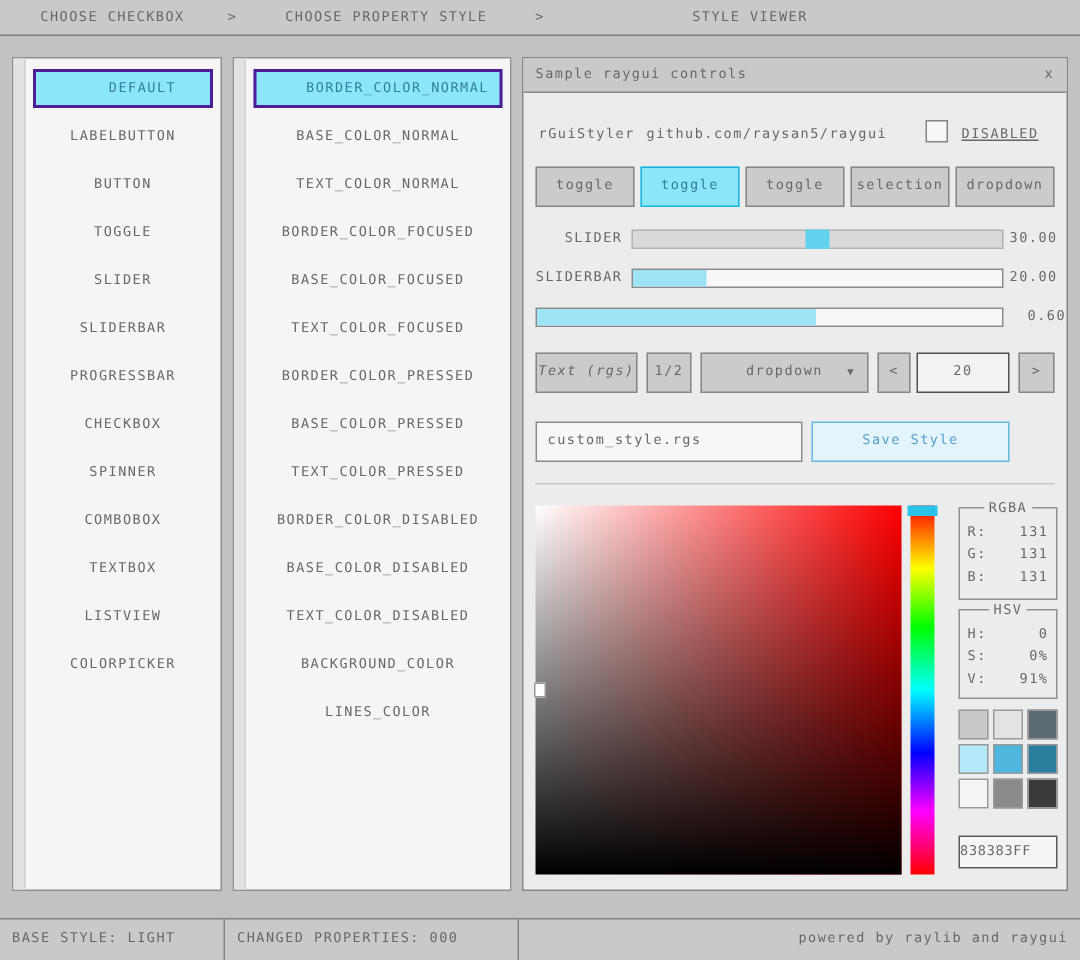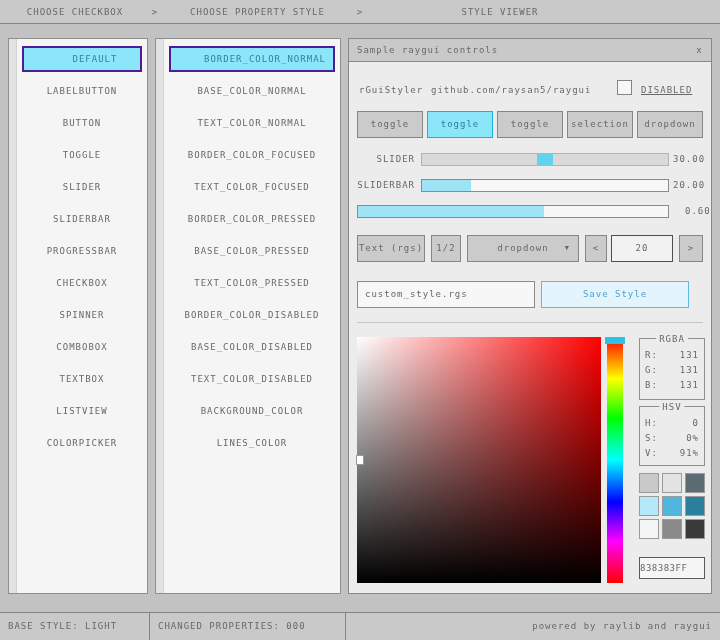--- a/index.html
+++ b/index.html
@@ -44,31 +44,31 @@
   .row-label{position:absolute;width:58px;left:8px;text-align:right;height:13px;line-height:13px;}
   .row-value{position:absolute;left:324px;height:13px;line-height:13px;}
   .slider-track{position:absolute;left:72px;width:248px;height:13px;background:#d9d9d9;
                 border:1px solid #b3b3b3;box-sizing:border-box;}
   .slider-handle{position:absolute;top:-1px;width:16px;height:13px;background:#63d2ee;margin-left:-8px;}
   .bar-track{position:absolute;height:13px;background:#f7f7f7;border:1px solid #8a8a8a;box-sizing:border-box;}
   .bar-fill{position:absolute;left:0;top:0;bottom:0;background:#9fe3f6;}
   .sliderbar-track{left:72px;width:248px;}
   .progress-track{left:8px;width:312px;}
   .ctl-row .btn{top:196px;}
-  .btn-text{left:8px;width:68px;}
+  .btn-text{left:8px;width:68px;font-style:italic;}
   .btn-half{left:82px;width:30px;}
   .dropdown{left:118px;width:112px;}
   .dd-arrow{position:absolute;right:8px;top:0;font-size:7px;line-height:25px;}
   .btn-lt{left:236px;width:22px;}
   .valuebox{position:absolute;left:262px;top:196px;width:62px;height:27px;line-height:25px;
             text-align:center;background:#f2f2f2;border:1px solid #4f4f4f;box-sizing:border-box;}
   .btn-gt{left:330px;width:24px;}
   .textbox{position:absolute;left:8px;top:242px;width:178px;height:27px;line-height:25px;
            background:#f7f7f7;border:1px solid #8a8a8a;box-sizing:border-box;padding-left:7px;}
-  .save-btn{left:192px;top:242px;width:148px;background:#e3f4fc;border-color:#62b8dd;color:#53a1c8;}
+  .save-btn{left:192px;top:242px;width:132px;background:#e3f4fc;border-color:#62b8dd;color:#53a1c8;}
   .divider{position:absolute;left:8px;right:8px;top:283px;height:1px;background:#c6c6c6;}
   
   .grad{position:absolute;left:8px;top:298px;width:244px;height:246px;
         background-image:linear-gradient(to top,#000,rgba(0,0,0,0)),linear-gradient(to right,#fff,#f00);}
   .grad-cursor{position:absolute;left:-1px;top:48%;width:6px;height:8px;background:#fff;
                border:1px solid #999;}
   .hue-bar{position:absolute;left:258px;top:298px;width:16px;height:246px;
            background:linear-gradient(to bottom,#f00 0%,#ff0 17%,#0f0 33%,#0ff 50%,#00f 67%,#f0f 83%,#f00 100%);}
   .hue-handle{position:absolute;left:-2px;top:0;width:20px;height:7px;background:#2cc3ea;}
   .group-box{position:absolute;left:290px;width:66px;border:1px solid #909090;box-sizing:border-box;}
@@ -123,20 +123,21 @@
     </div>
   </div>
 
   <div class="list-panel" id="properties-panel">
     <div class="scroll-strip"></div>
     <div class="list-items">
       <div class="list-item selected">BORDER_COLOR_NORMAL</div>
       <div class="list-item">BASE_COLOR_NORMAL</div>
       <div class="list-item">TEXT_COLOR_NORMAL</div>
       <div class="list-item">BORDER_COLOR_FOCUSED</div>
+      <div class="list-item">BASE_COLOR_FOCUSED</div>
       <div class="list-item">TEXT_COLOR_FOCUSED</div>
       <div class="list-item">BORDER_COLOR_PRESSED</div>
       <div class="list-item">BASE_COLOR_PRESSED</div>
       <div class="list-item">TEXT_COLOR_PRESSED</div>
       <div class="list-item">BORDER_COLOR_DISABLED</div>
       <div class="list-item">BASE_COLOR_DISABLED</div>
       <div class="list-item">TEXT_COLOR_DISABLED</div>
       <div class="list-item">BACKGROUND_COLOR</div>
       <div class="list-item">LINES_COLOR</div>
     </div>

